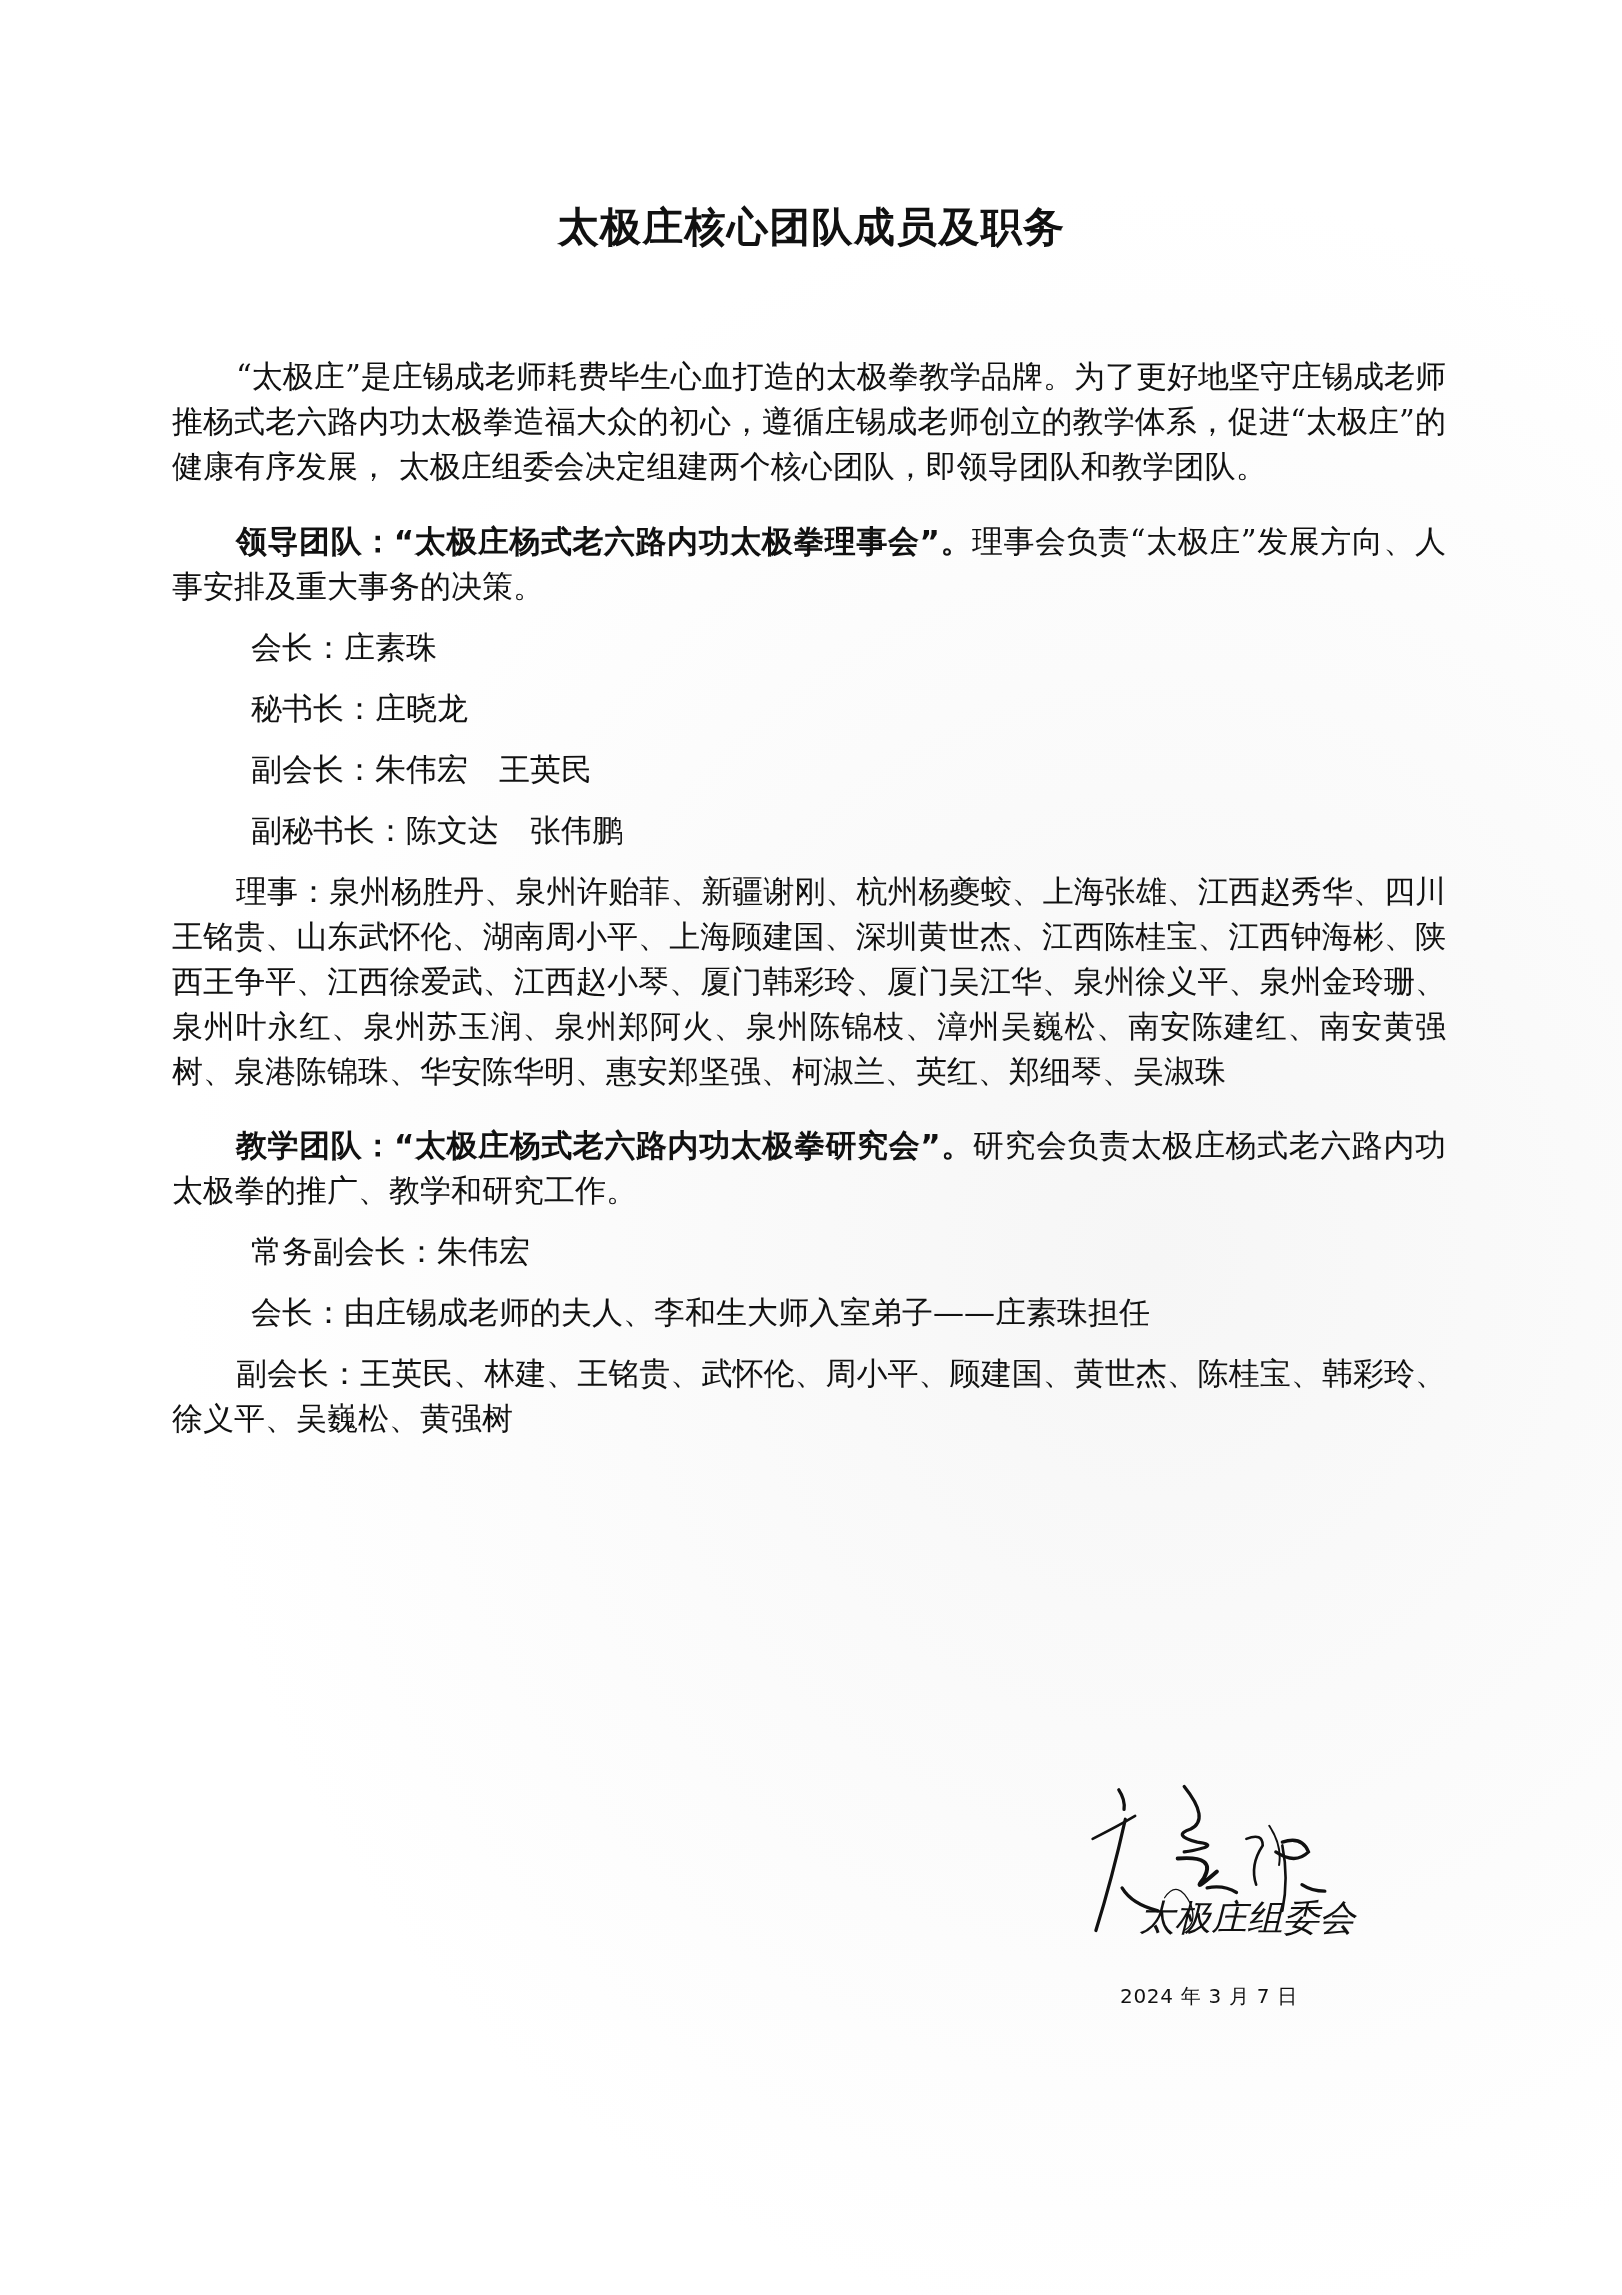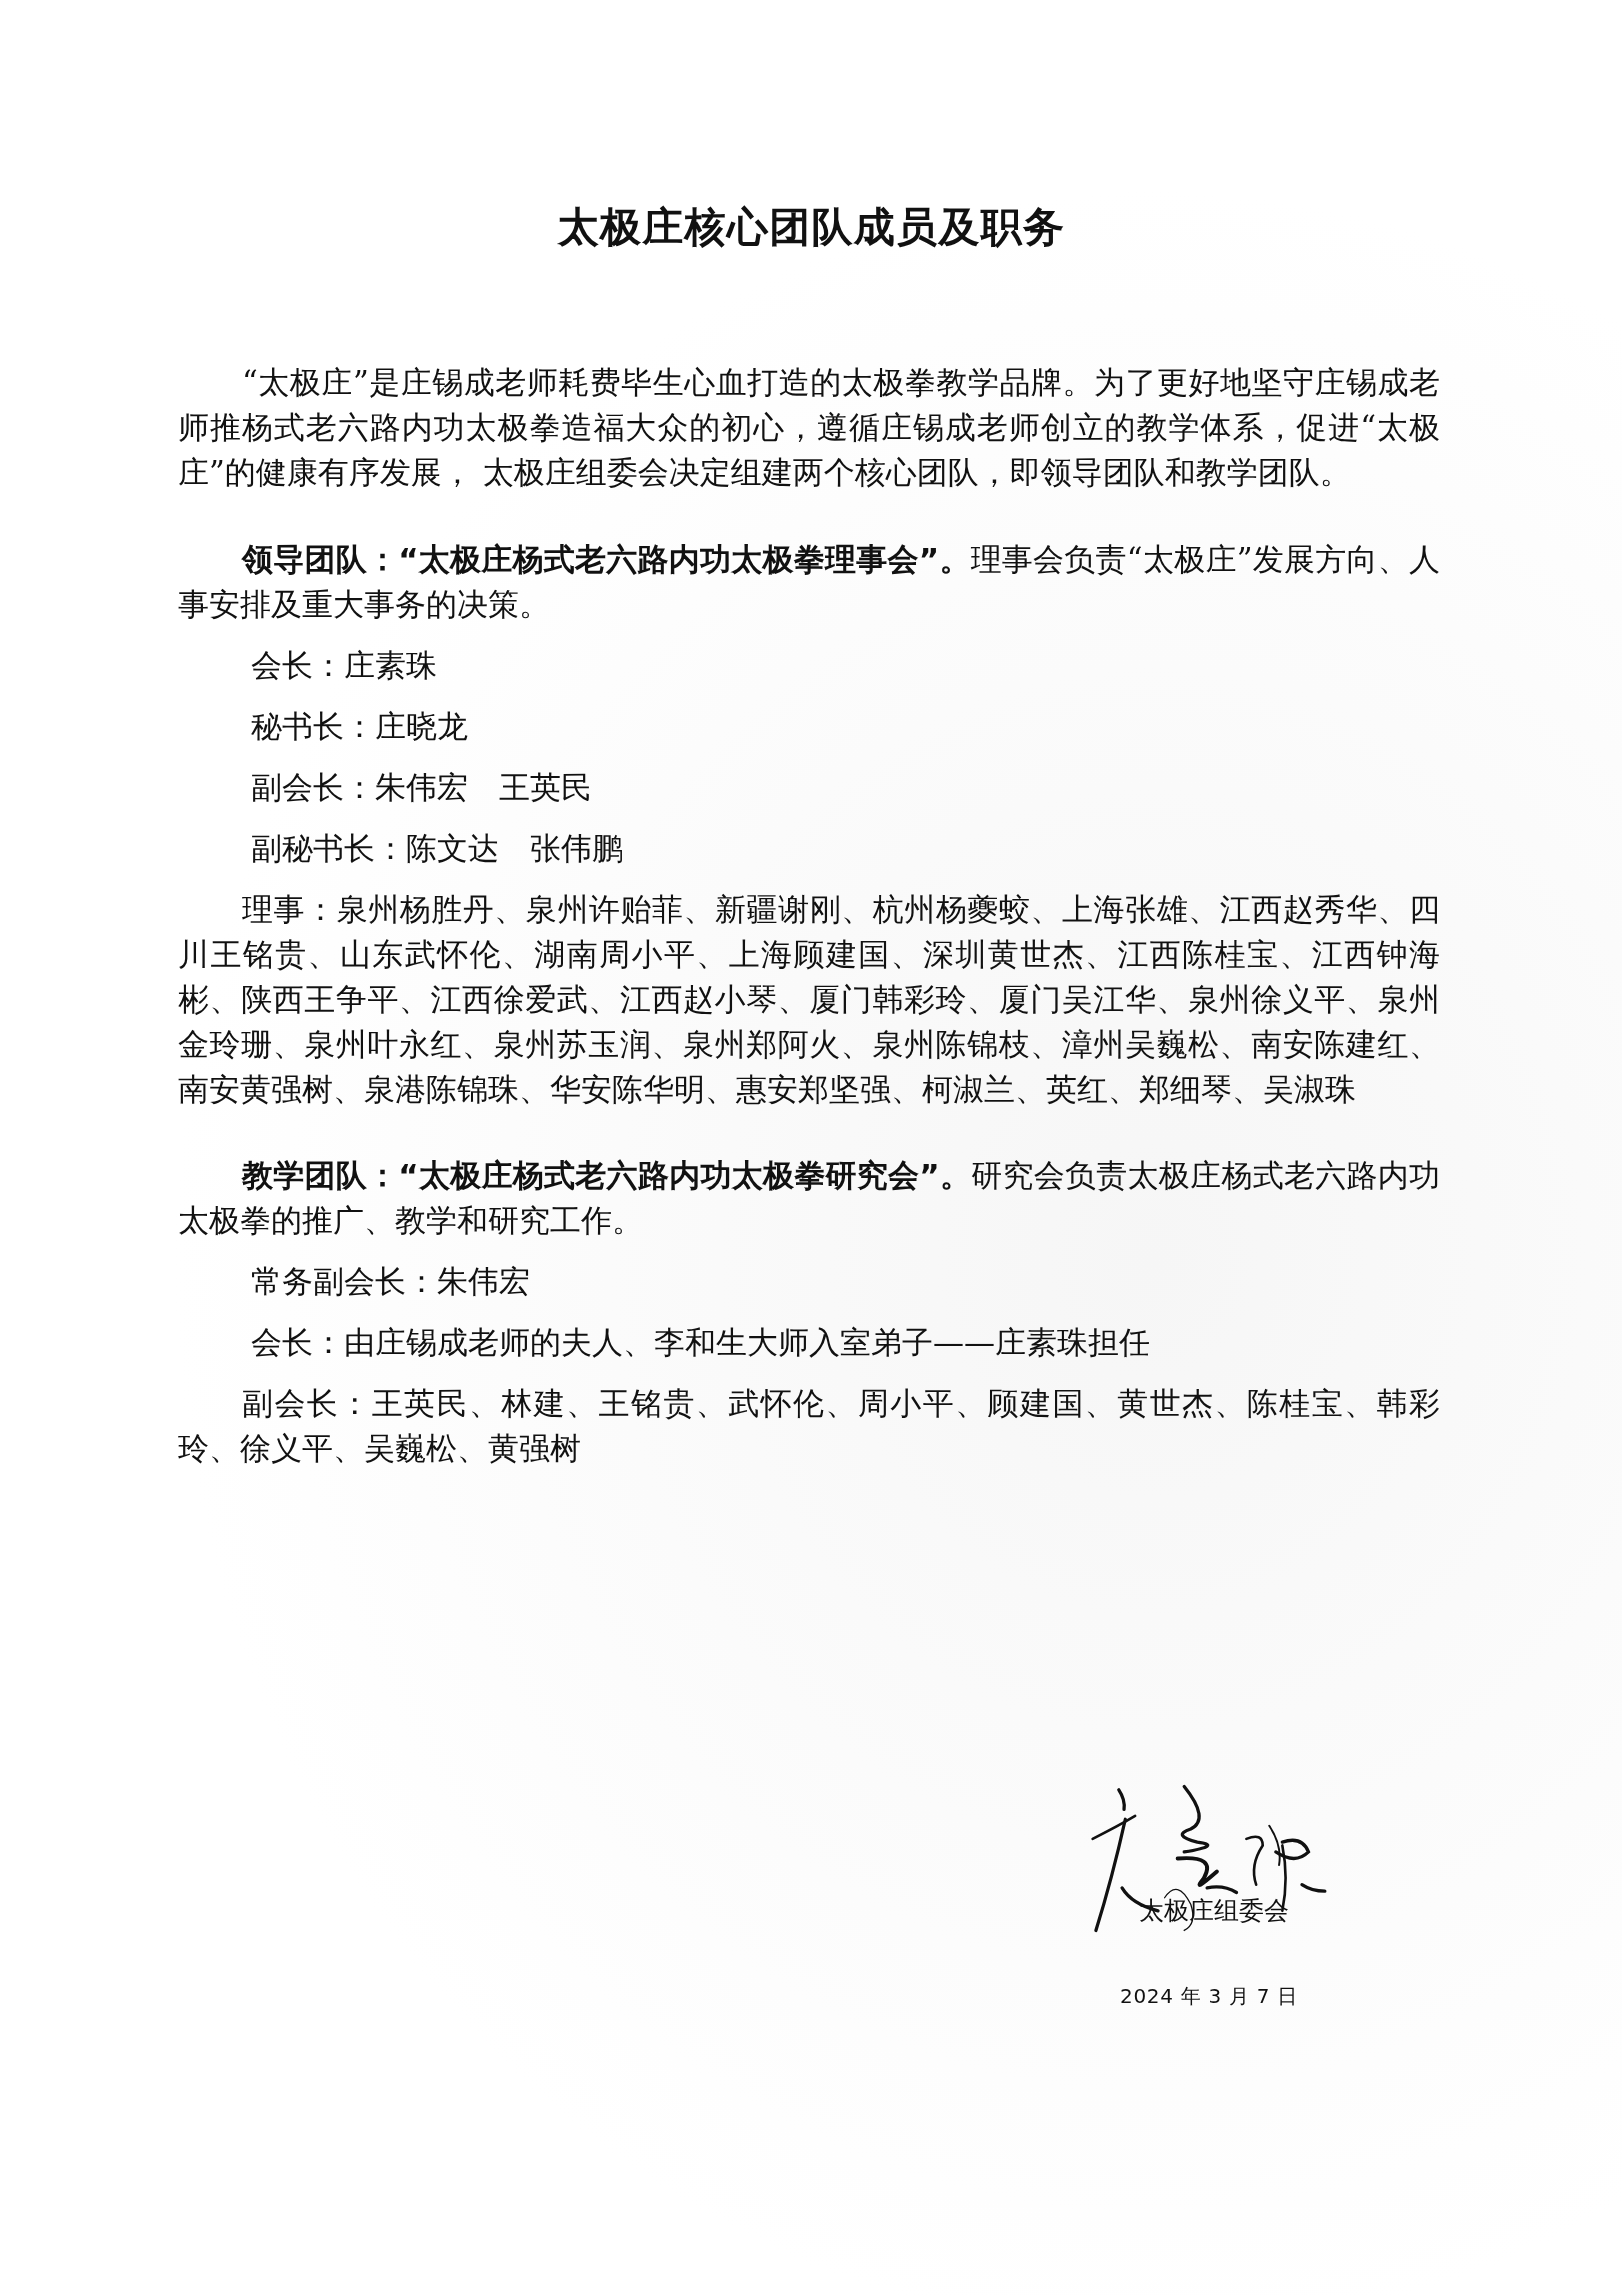--- a/index.html
+++ b/index.html
@@ -12,31 +12,32 @@
     background: radial-gradient(ellipse at 70% 55%, #f6f6f6 0%, #ffffff 60%); padding-left: 24px; }
   .title {
     position: absolute; top: 200px; left: 0; width: 1623px; text-align: center;
     font-family: "DejaVu Sans", "Liberation Sans", sans-serif;
     font-weight: bold; font-size: 41px; letter-spacing: 1.3px;
   }
   .body {
     position: absolute; left: 171px; top: 353px; width: 1276px;
     font-size: 31px; line-height: 45px;
   }
-  .para { margin: 7px; text-align: justify; }
+  .para { margin: 1px; text-align: justify; }
   .indent { text-indent: 64px; }
   .gap { height: 27.5px; }
   .bold { font-family: "DejaVu Sans", "Liberation Sans", sans-serif; font-weight: bold; }
   .line { padding-left: 64px; margin: 16px; }
   .signature {
     position: absolute; left: 1086px; top: 1780px; width: 288px; height: 157px;
   }
   .sign-org {
-    position: absolute; left: 1139px; top: 1894px; font-size: 25px;
+    position: absolute; left: 1139px; top: 1894px; font-size: 36px;
     font-family: "DejaVu Sans", "Liberation Sans", sans-serif;
+    font-style: italic;
   }
   .date {
     position: absolute; left: 1120px; top: 1983px; font-size: 20px;
     font-family: "DejaVu Sans", "Liberation Sans", sans-serif; letter-spacing: 0.7px;
   }
 </style>
 </head>
 <body>
 
 <div class="page">

